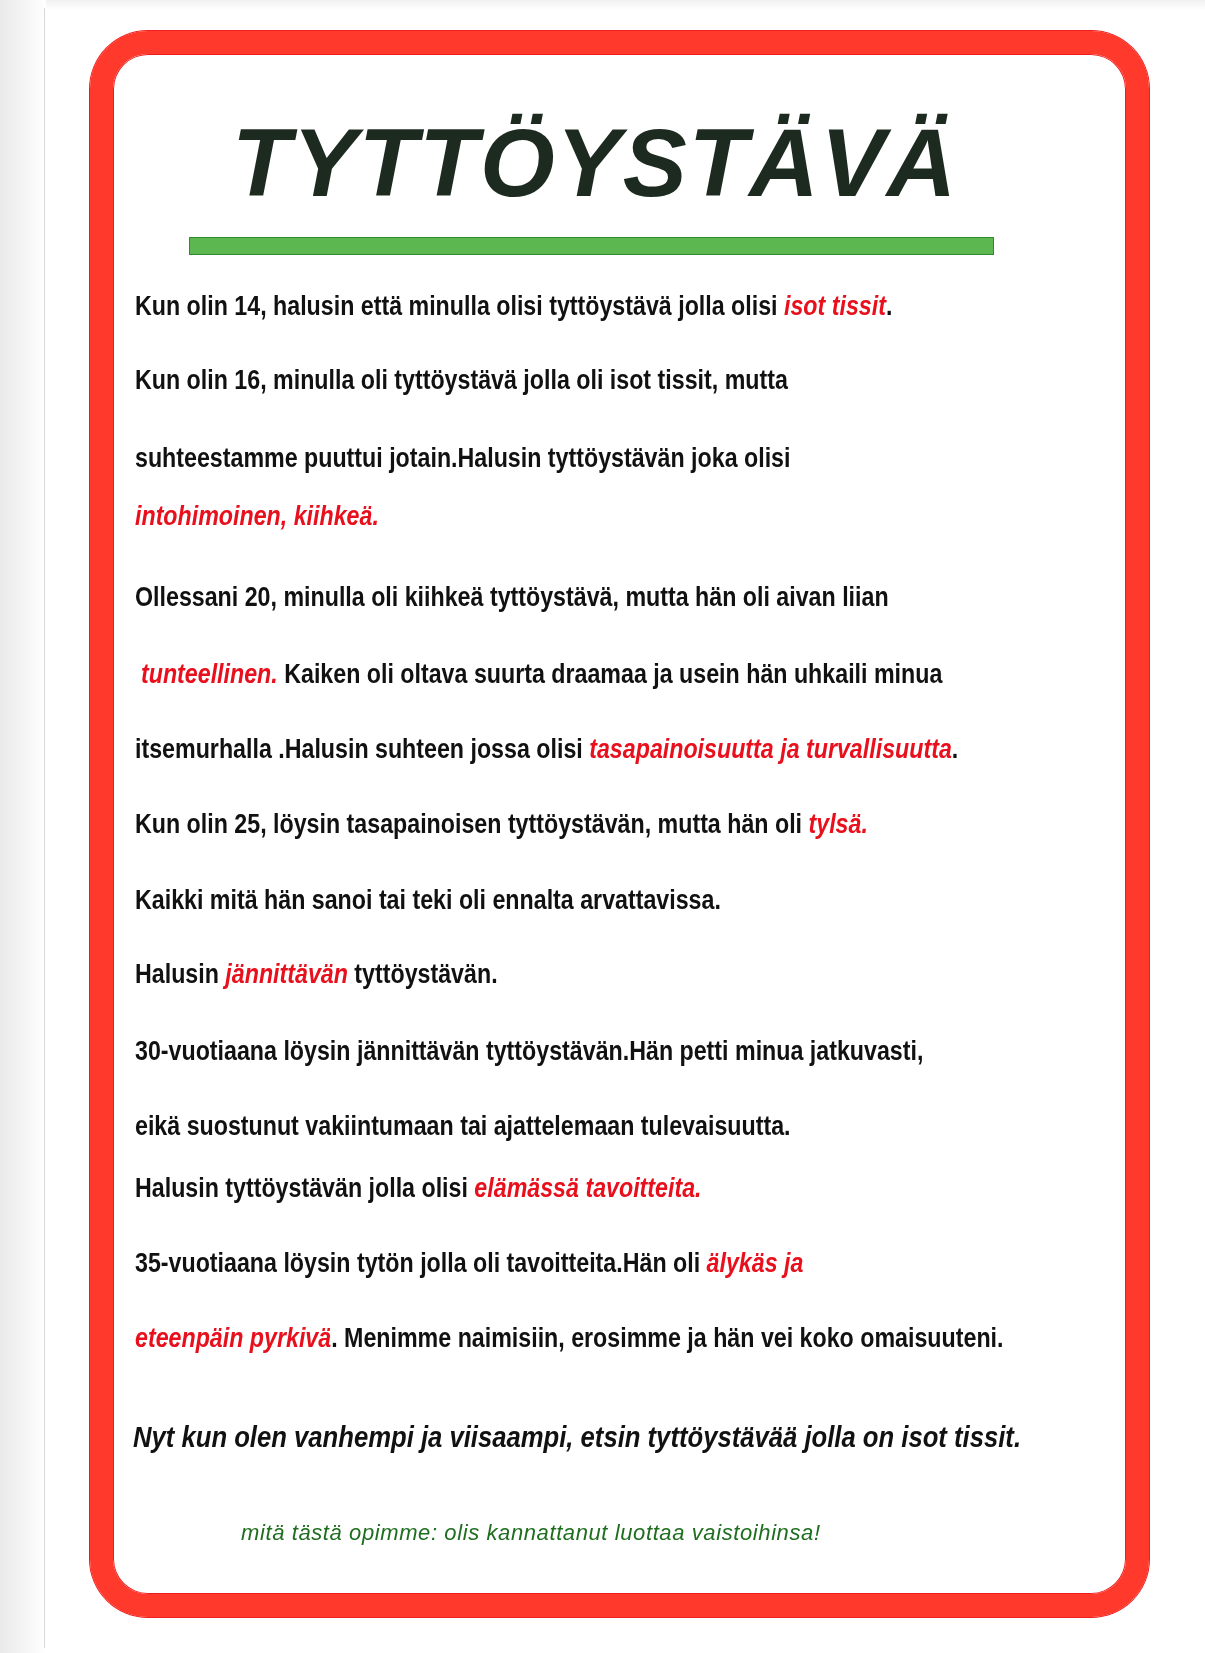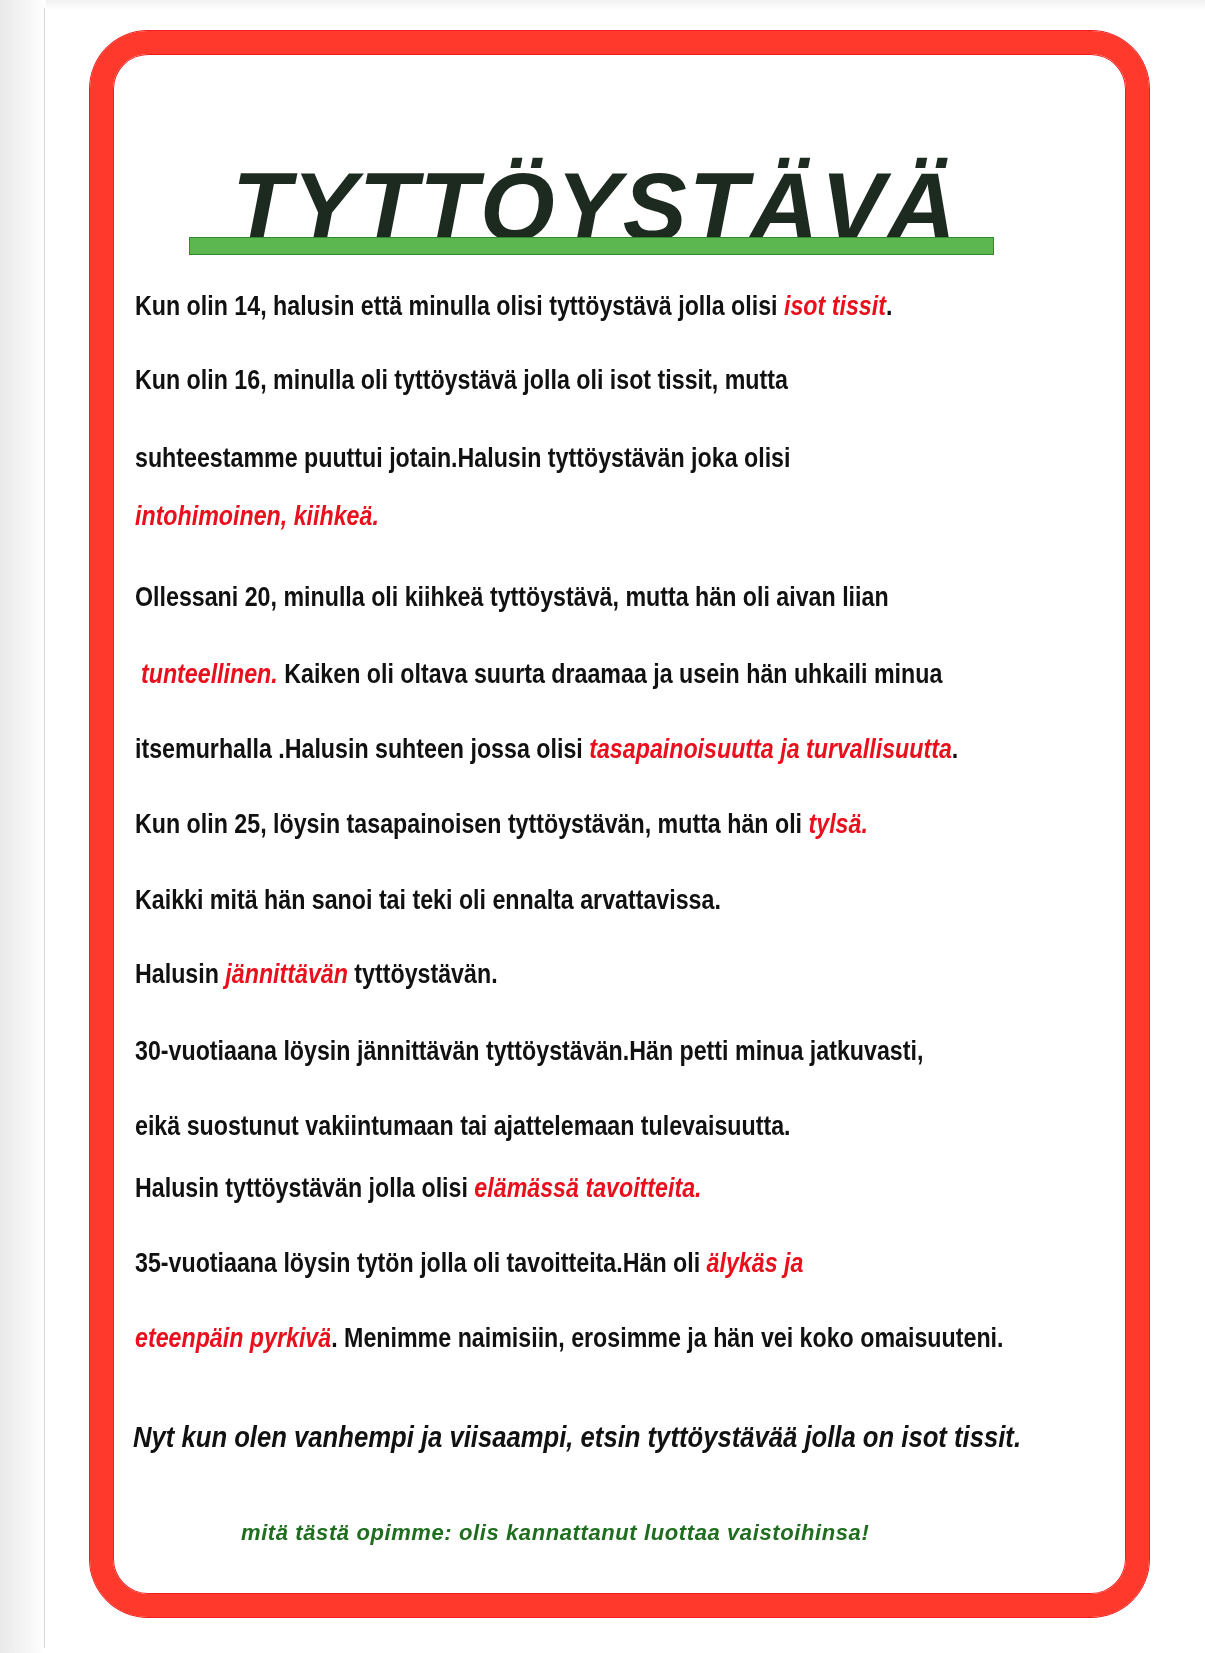--- a/index.html
+++ b/index.html
@@ -27,21 +27,20 @@
       border-radius: 58px;
       box-shadow: inset 0 0 0 1px #ee1c1c, 0 0 0 1px #ee1c1c;
     }
     .title {
       position: absolute; left: 180px; top: 108px; width: 830px;
       text-align: center;
       font-size: 96px; font-weight: bold; font-style: italic;
       color: #1c2a20; letter-spacing: 2px;
       transform: scaleX(1.0);
       line-height: 110px;
-      margin-top: 44px;
     }
     .title-bar {
       position: absolute; left: 189px; top: 237px; width: 805px; height: 18px;
       background: #5db751; border: 1px solid #2f8a2f; box-sizing: border-box;
     }
     .line {
       position: absolute; left: 135px;
       font-size: 27px; font-weight: bold; color: #111111;
       white-space: nowrap; line-height: 34px;
       transform-origin: left center;
@@ -52,21 +51,20 @@
       position: absolute; left: 133px; top: 1419px;
       font-size: 30px; font-weight: bold; font-style: italic; color: #111111;
       white-space: nowrap; line-height: 36px;
       transform-origin: left center; transform: scaleX(0.855);
     }
     .moral {
       position: absolute; left: 241px; top: 1519px;
       font-size: 22px; font-style: italic; color: #1f6e1f;
       white-space: nowrap; line-height: 28px;
       letter-spacing: 0.6px;
-      font-weight: bold;
     }
   </style>
 </head>
 <body>
 
 <div class="scan-shadow"></div>
 <div class="scan-topshade"></div>
 <div class="paper-edge"></div>
 
 <div class="frame"></div>

